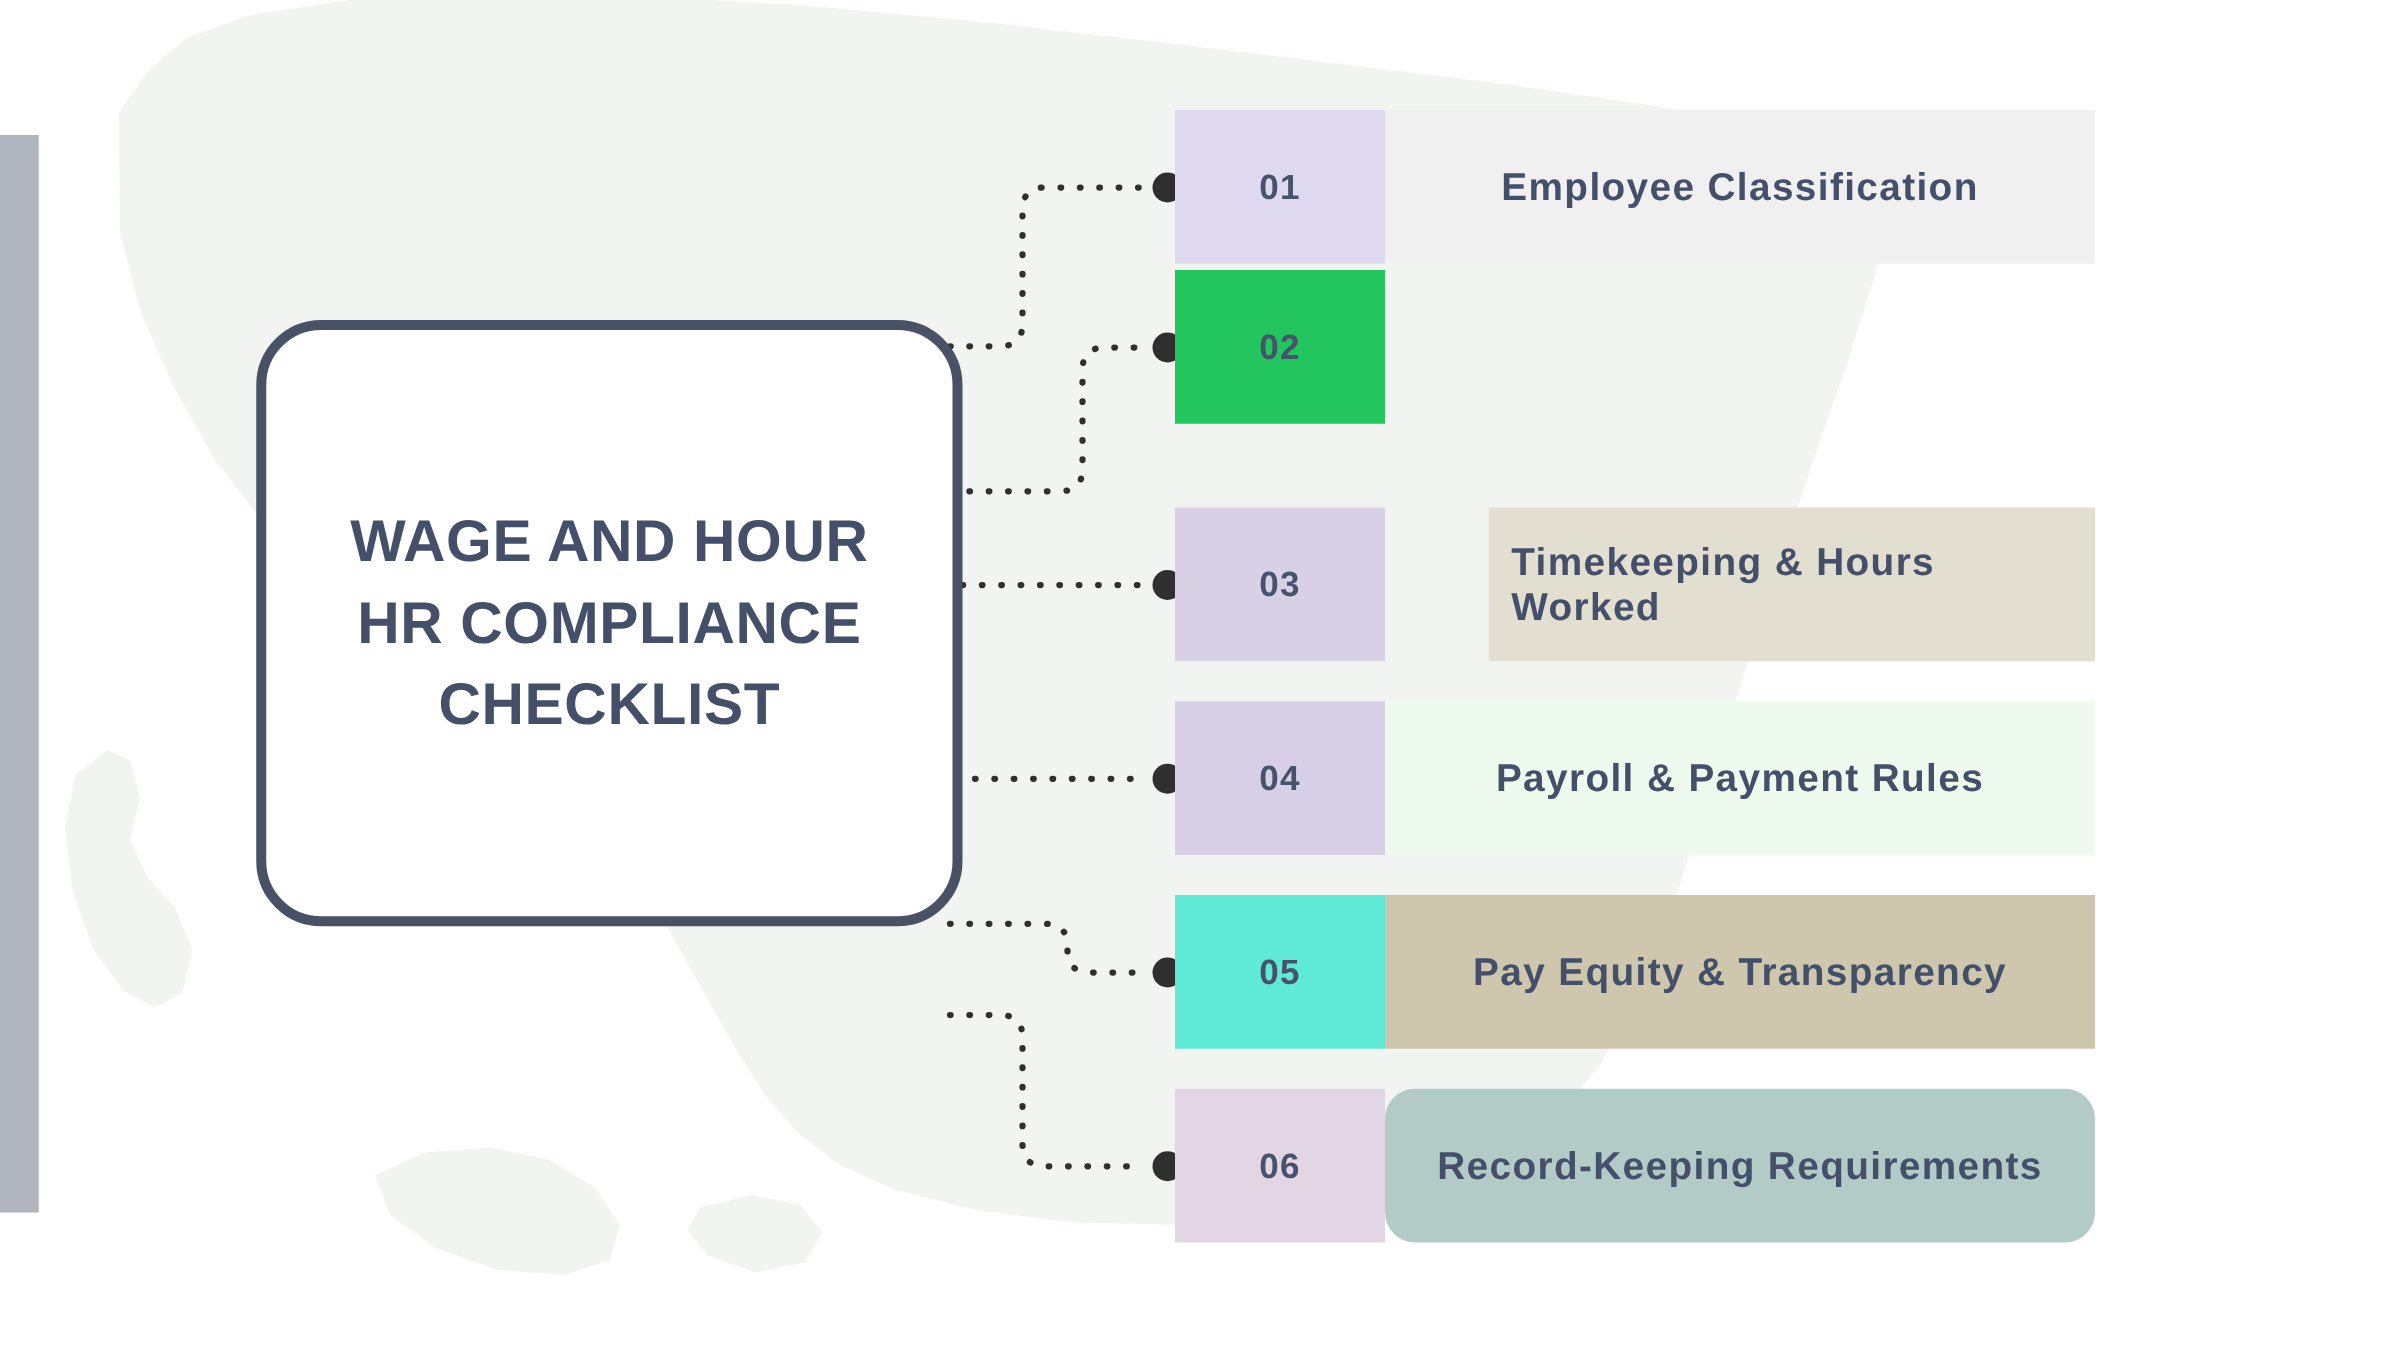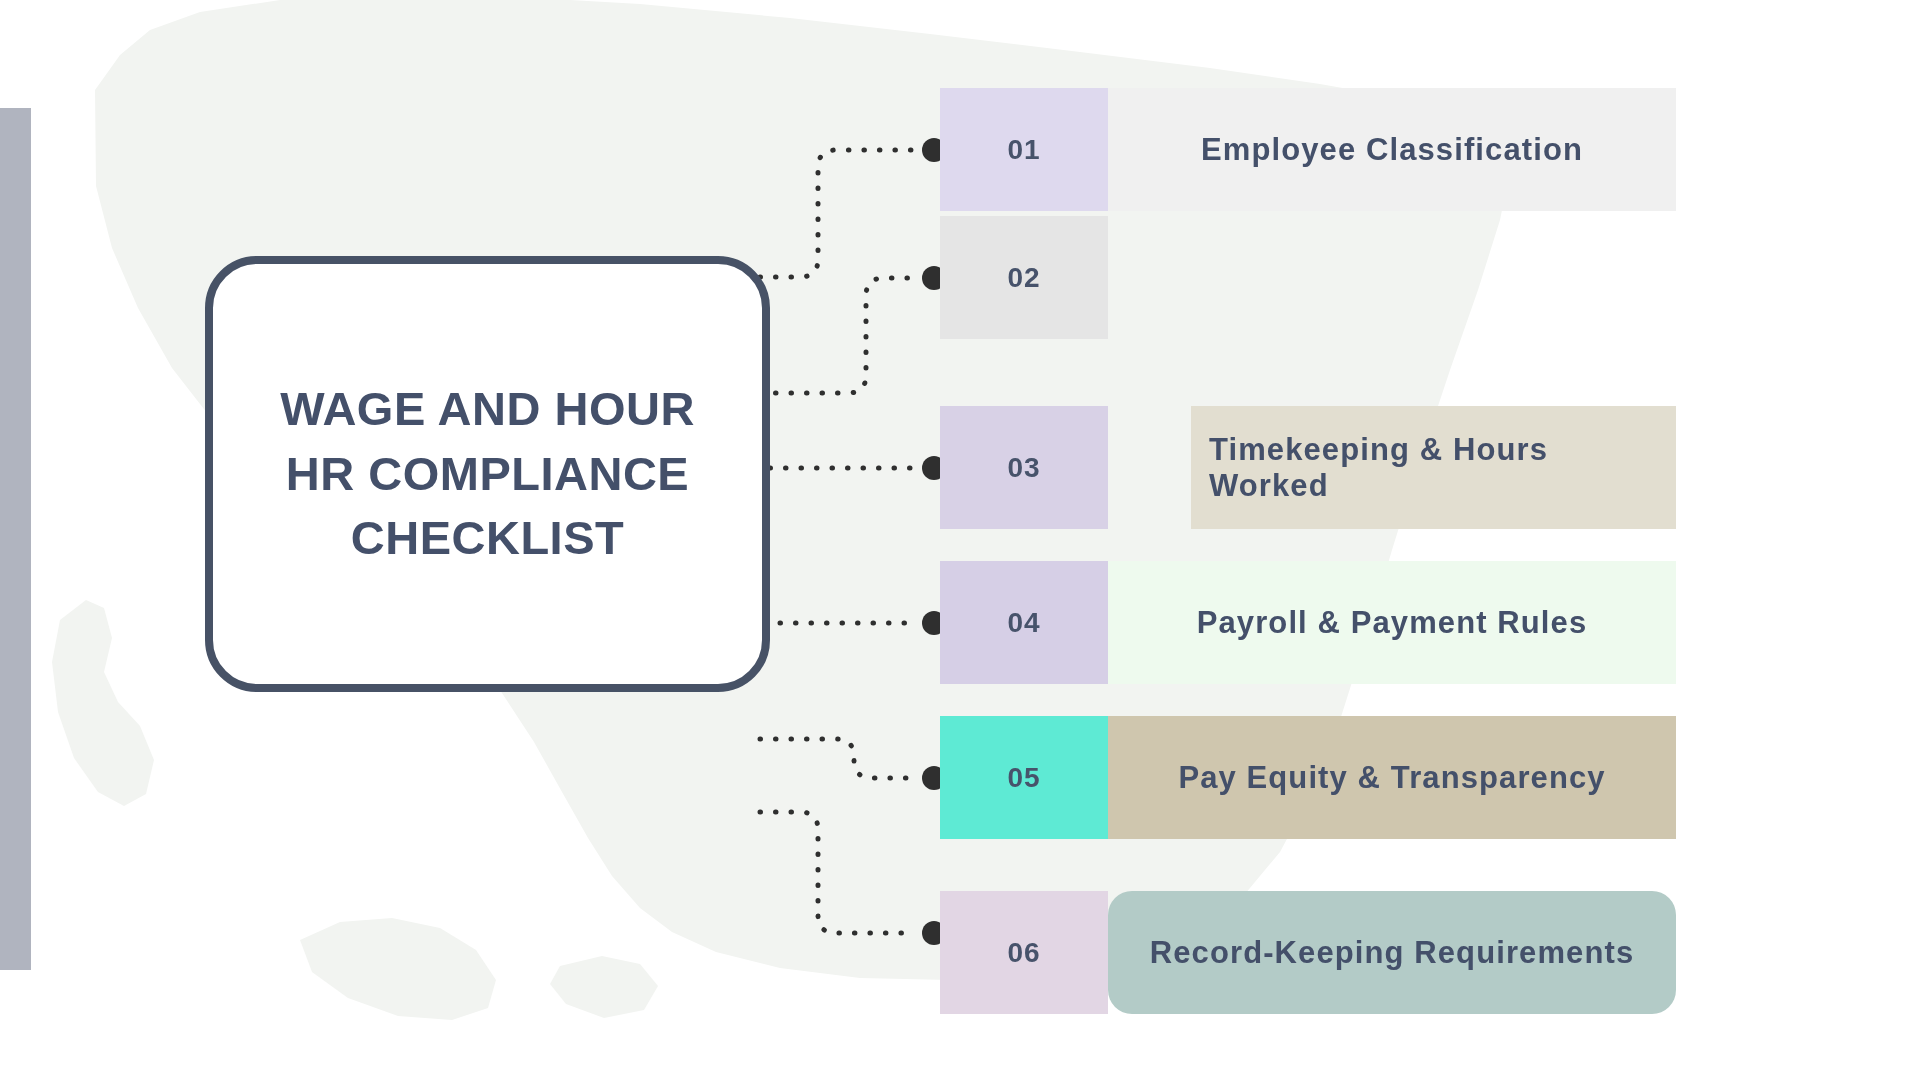--- a/index.html
+++ b/index.html
@@ -38,21 +38,21 @@
     height: 862px;
     background: #b0b4bf;
   }
 
   
   #title-card {
     position: absolute;
     left: 205px;
     top: 256px;
     width: 565px;
-    height: 436px;
+    height: 485px;
     box-sizing: border-box;
     background: #ffffff;
     border: 8px solid #475266;
     border-radius: 52px;
     display: flex;
     align-items: center;
     justify-content: center;
     z-index: 6;
   }
   #title-text {
@@ -169,36 +169,36 @@
 HR COMPLIANCE
 CHECKLIST</div>
   </div>
 
   <div class="row" style="top:88px;">
     <div class="row-num" style="background: rgb(222, 217, 238);">01</div>
     <div class="row-label" style="background: rgb(240, 240, 240);">Employee Classification</div>
   </div>
 
   <div class="row" style="top:216px;">
-    <div class="row-num" style="background: #e5e5e5;">02</div>
+    <div class="row-num" style="background: #22c55e;">02</div>
   </div>
 
   <div class="row" style="top:406px;gap:43px;">
     <div class="row-num" style="background: rgb(216, 209, 230);">03</div>
     <div class="row-label" style="background: rgb(226, 222, 208); margin-left: 40px;">Timekeeping &amp; Hours Worked</div>
   </div>
 
   <div class="row" style="top:561px;">
     <div class="row-num" style="background: rgb(214, 207, 230);">04</div>
     <div class="row-label" style="background: rgb(238, 250, 238);">Payroll &amp; Payment Rules</div>
   </div>
 
   <div class="row" style="top:716px;">
     <div class="row-num" style="background: #5eead4;">05</div>
     <div class="row-label" style="background: rgb(207, 198, 174);">Pay Equity &amp; Transparency</div>
   </div>
 
-  <div class="row" style="top:871px;margin-top:20px;">
+  <div class="row" style="top:871px;">
     <div class="row-num" style="background: rgb(226, 214, 228);">06</div>
     <div class="row-label" style="background: rgb(179, 203, 199); border-radius: 24px;">Record-Keeping Requirements</div>
   </div>
 
 </div>
 
 </body></html>

